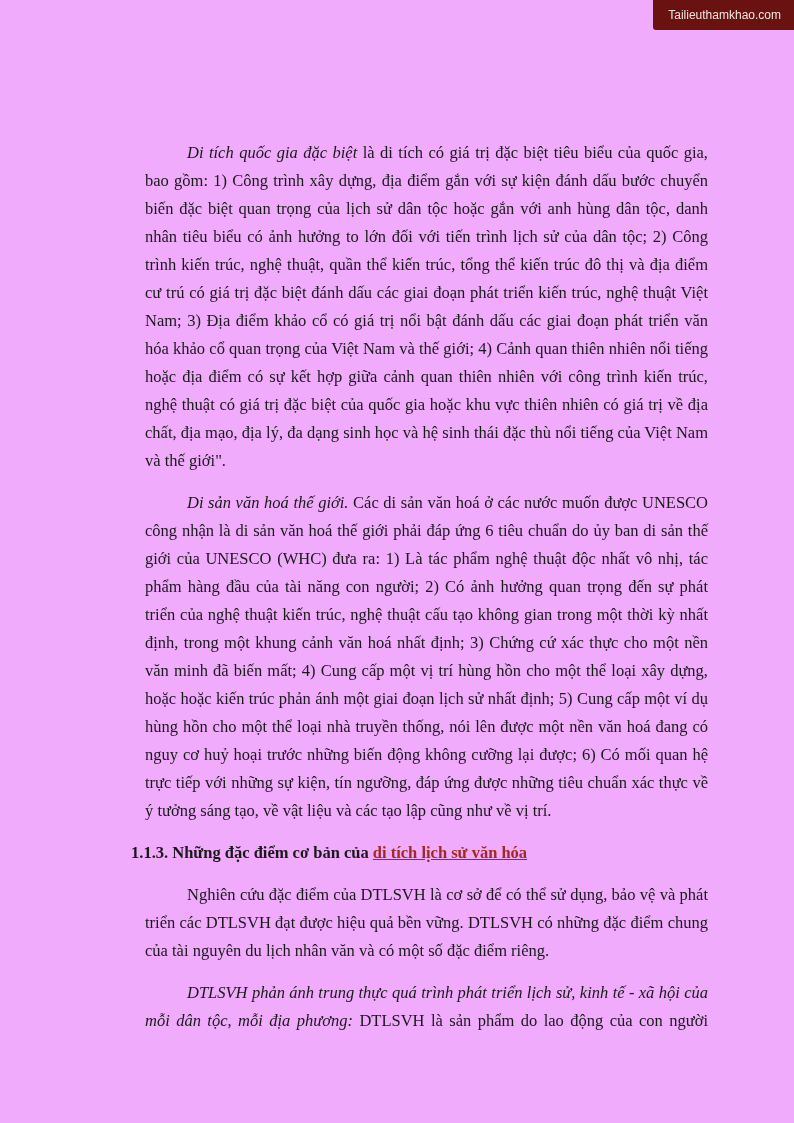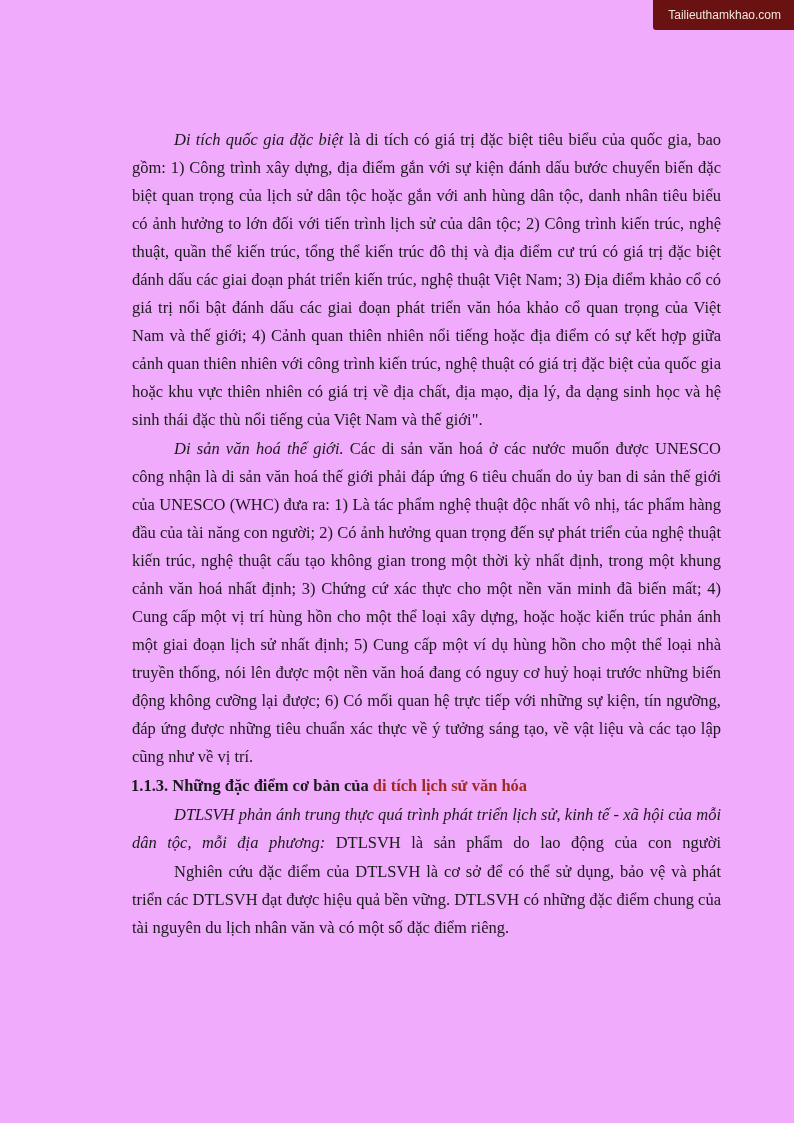--- a/index.html
+++ b/index.html
@@ -36,50 +36,50 @@
   }
   .content {
     position: absolute;
     top: 125px;
     left: 131px;
     width: 591px;
     text-align: justify;
     font-size: 16.5px;
     line-height: 28px;
   }
-  .para { margin: 1px; }
+  .para { margin: 14px; }
   .indent { text-indent: 42px; }
   .lead { font-style: italic; }
   .heading {
     font-size: 16.5px;
     font-weight: bold;
     line-height: 28px;
     text-indent: 0;
     text-align: left;
   }
-  .heading-accent { color: var(--heading-accent, #9e2b22); }
+  .heading-accent { color: var(--heading-accent, #9e2b22); text-decoration: underline; }
   .justify-last { text-align-last: justify; }
 </style>
 </head>
 <body>
 
 <div class="page">
 
   <div class="watermark">
     <span>Tailieuthamkhao.com</span>
   </div>
 
 
   <main class="content">
 
     <p class="para indent"><em class="lead">Di tích quốc gia đặc biệt</em><span> là di tích có giá trị đặc biệt tiêu biểu của quốc gia, bao gồm: 1) Công trình xây dựng, địa điểm gắn với sự kiện đánh dấu bước chuyển biến đặc biệt quan trọng của lịch sử dân tộc hoặc gắn với anh hùng dân tộc, danh nhân tiêu biểu có ảnh hưởng to lớn đối với tiến trình lịch sử của dân tộc; 2) Công trình kiến trúc, nghệ thuật, quần thể kiến trúc, tổng thể kiến trúc đô thị và địa điểm cư trú có giá trị đặc biệt đánh dấu các giai đoạn phát triển kiến trúc, nghệ thuật Việt Nam; 3) Địa điểm khảo cổ có giá trị nổi bật đánh dấu các giai đoạn phát triển văn hóa khảo cổ quan trọng của Việt Nam và thế giới; 4) Cảnh quan thiên nhiên nổi tiếng hoặc địa điểm có sự kết hợp giữa cảnh quan thiên nhiên với công trình kiến trúc, nghệ thuật có giá trị đặc biệt của quốc gia hoặc khu vực thiên nhiên có giá trị về địa chất, địa mạo, địa lý, đa dạng sinh học và hệ sinh thái đặc thù nổi tiếng của Việt Nam và thế giới".</span></p>
 
     <p class="para indent"><em class="lead">Di sản văn hoá thế giới.</em><span> Các di sản văn hoá ở các nước muốn được UNESCO công nhận là di sản văn hoá thế giới phải đáp ứng 6 tiêu chuẩn do ủy ban di sản thế giới của UNESCO (WHC) đưa ra: 1) Là tác phẩm nghệ thuật độc nhất vô nhị, tác phẩm hàng đầu của tài năng con người; 2) Có ảnh hưởng quan trọng đến sự phát triển của nghệ thuật kiến trúc, nghệ thuật cấu tạo không gian trong một thời kỳ nhất định, trong một khung cảnh văn hoá nhất định; 3) Chứng cứ xác thực cho một nền văn minh đã biến mất; 4) Cung cấp một vị trí hùng hồn cho một thể loại xây dựng, hoặc hoặc kiến trúc phản ánh một giai đoạn lịch sử nhất định; 5) Cung cấp một ví dụ hùng hồn cho một thể loại nhà truyền thống, nói lên được một nền văn hoá đang có nguy cơ huỷ hoại trước những biến động không cưỡng lại được; 6) Có mối quan hệ trực tiếp với những sự kiện, tín ngưỡng, đáp ứng được những tiêu chuẩn xác thực về ý tưởng sáng tạo, về vật liệu và các tạo lập cũng như về vị trí.</span></p>
 
     <h3 class="heading"><span>1.1.3. Những đặc điểm cơ bản của </span><span class="heading-accent">di tích lịch sử văn hóa</span></h3>
 
+    <p class="para indent"><span>Nghiên cứu đặc điểm của DTLSVH là cơ sở để có thể sử dụng, bảo vệ và phát triển các DTLSVH đạt được hiệu quả bền vững. DTLSVH có những đặc điểm chung của tài nguyên du lịch nhân văn và có một số đặc điểm riêng.</span></p>
+
     <p class="para indent justify-last"><em class="lead">DTLSVH phản ánh trung thực quá trình phát triển lịch sử, kinh tế - xã hội của mỗi dân tộc, mỗi địa phương:</em><span> DTLSVH là sản phẩm do lao động của con người</span></p>
-
-    <p class="para indent"><span>Nghiên cứu đặc điểm của DTLSVH là cơ sở để có thể sử dụng, bảo vệ và phát triển các DTLSVH đạt được hiệu quả bền vững. DTLSVH có những đặc điểm chung của tài nguyên du lịch nhân văn và có một số đặc điểm riêng.</span></p>
 
   </main>
 
 </div>
 
 </body></html>

